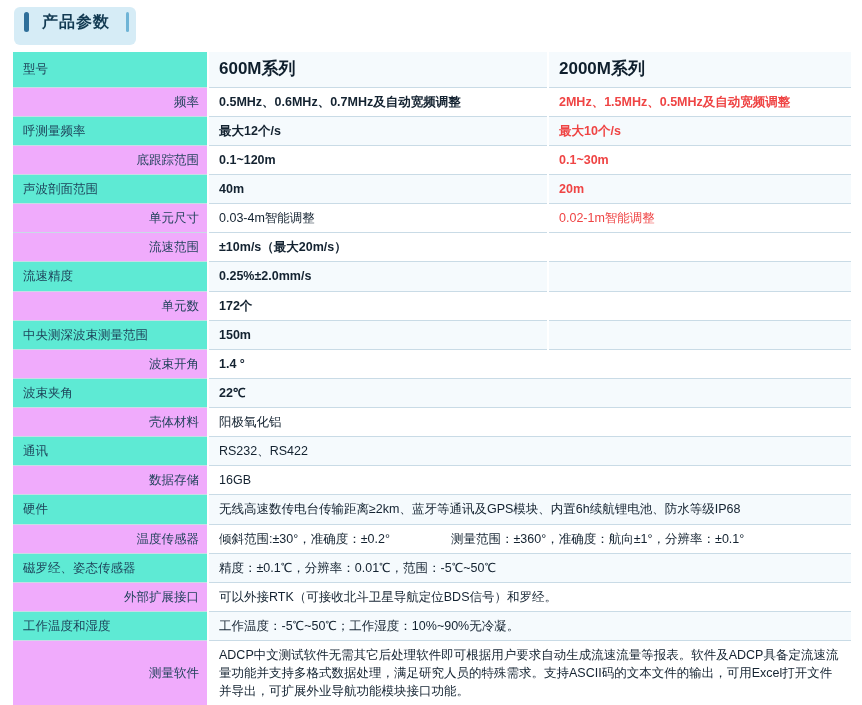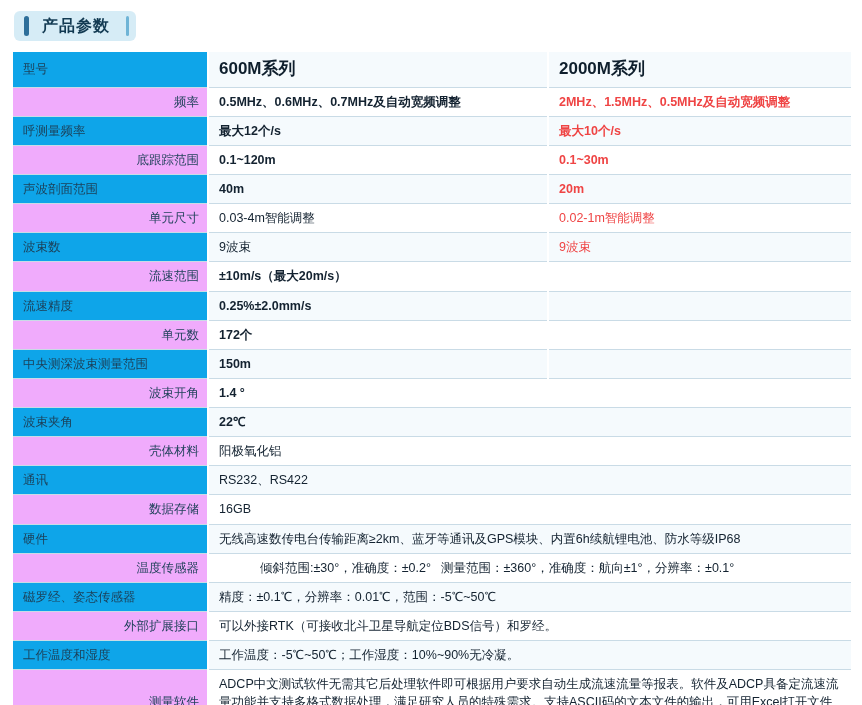--- a/index.html
+++ b/index.html
@@ -26,21 +26,21 @@
     height: 52px;
     padding-left: 14px;
     display: flex;
     align-items: center;
   }
   .badge {
     position: relative;
     display: inline-flex;
     align-items: center;
     height: 30px;
-    padding: 0 26px 0 28px;
+    padding: 0 26px 8px 28px;
     background: #d6ecf6;
     border-radius: 6px;
     font-size: 16px;
     font-weight: bold;
     color: #123a52;
     letter-spacing: 1px;
   }
   .badge::before {
     content: "";
     position: absolute;
@@ -70,21 +70,21 @@
   }
   table.spec td {
     vertical-align: middle;
     font-size: 12.5px;
     padding: 5px 8px 5px 10px;
     border-bottom: 1px solid #c9dbe6;
     line-height: 1.45;
   }
   td.label {
     width: 176px;
-    background: #0ea5e9;
+    background: #5eead4;
     color: #1c3f57;
     font-size: 12.5px;
     padding-left: 18px;
     border-right: 2px solid #ffffff;
     border-bottom: 1px solid #ffffff;
   }
   td.col-a {
     width: 320px;
     background: #f5fafd;
     border-right: 2px solid #ffffff;
@@ -100,22 +100,21 @@
   tr.alt td.label { background: #f0abfc; text-align: right; }
   .hdr td.col-a, .hdr td.col-b {
     font-weight: bold;
     font-size: 17px;
     color: #0f1f2d;
   }
   .strong { font-weight: bold; }
   td.span2 { border-right: none; }
   .sub-split {
     display: flex;
-    gap: 10px;
-    text-align: right;
+    gap: 20px;
   }
   .sub-split > span:first-child { min-width: 212px; display:inline-block; }
   .soft { font-size: 12px; line-height: 1.5; }
 </style>
 </head>
 <body>
 
 <div class="page">
 
   <div class="header">
@@ -148,25 +147,20 @@
         </tr>
         <tr>
           <td class="label">声波剖面范围</td>
           <td class="col-a strong">40m</td>
           <td class="col-b strong">20m</td>
         </tr>
         <tr class="alt">
           <td class="label">单元尺寸</td>
           <td class="col-a">0.03-4m智能调整</td>
           <td class="col-b">0.02-1m智能调整</td>
-        </tr>
-        <tr>
-          <td class="label">波束数</td>
-          <td class="col-a">9波束</td>
-          <td class="col-b">9波束</td>
         </tr>
         <tr class="alt">
           <td class="label">流速范围</td>
           <td class="col-a strong">±10m/s（最大20m/s）</td>
           <td class="col-b strong"></td>
         </tr>
         <tr>
           <td class="label">流速精度</td>
           <td class="col-a strong">0.25%±2.0mm/s</td>
           <td class="col-b strong"></td>

